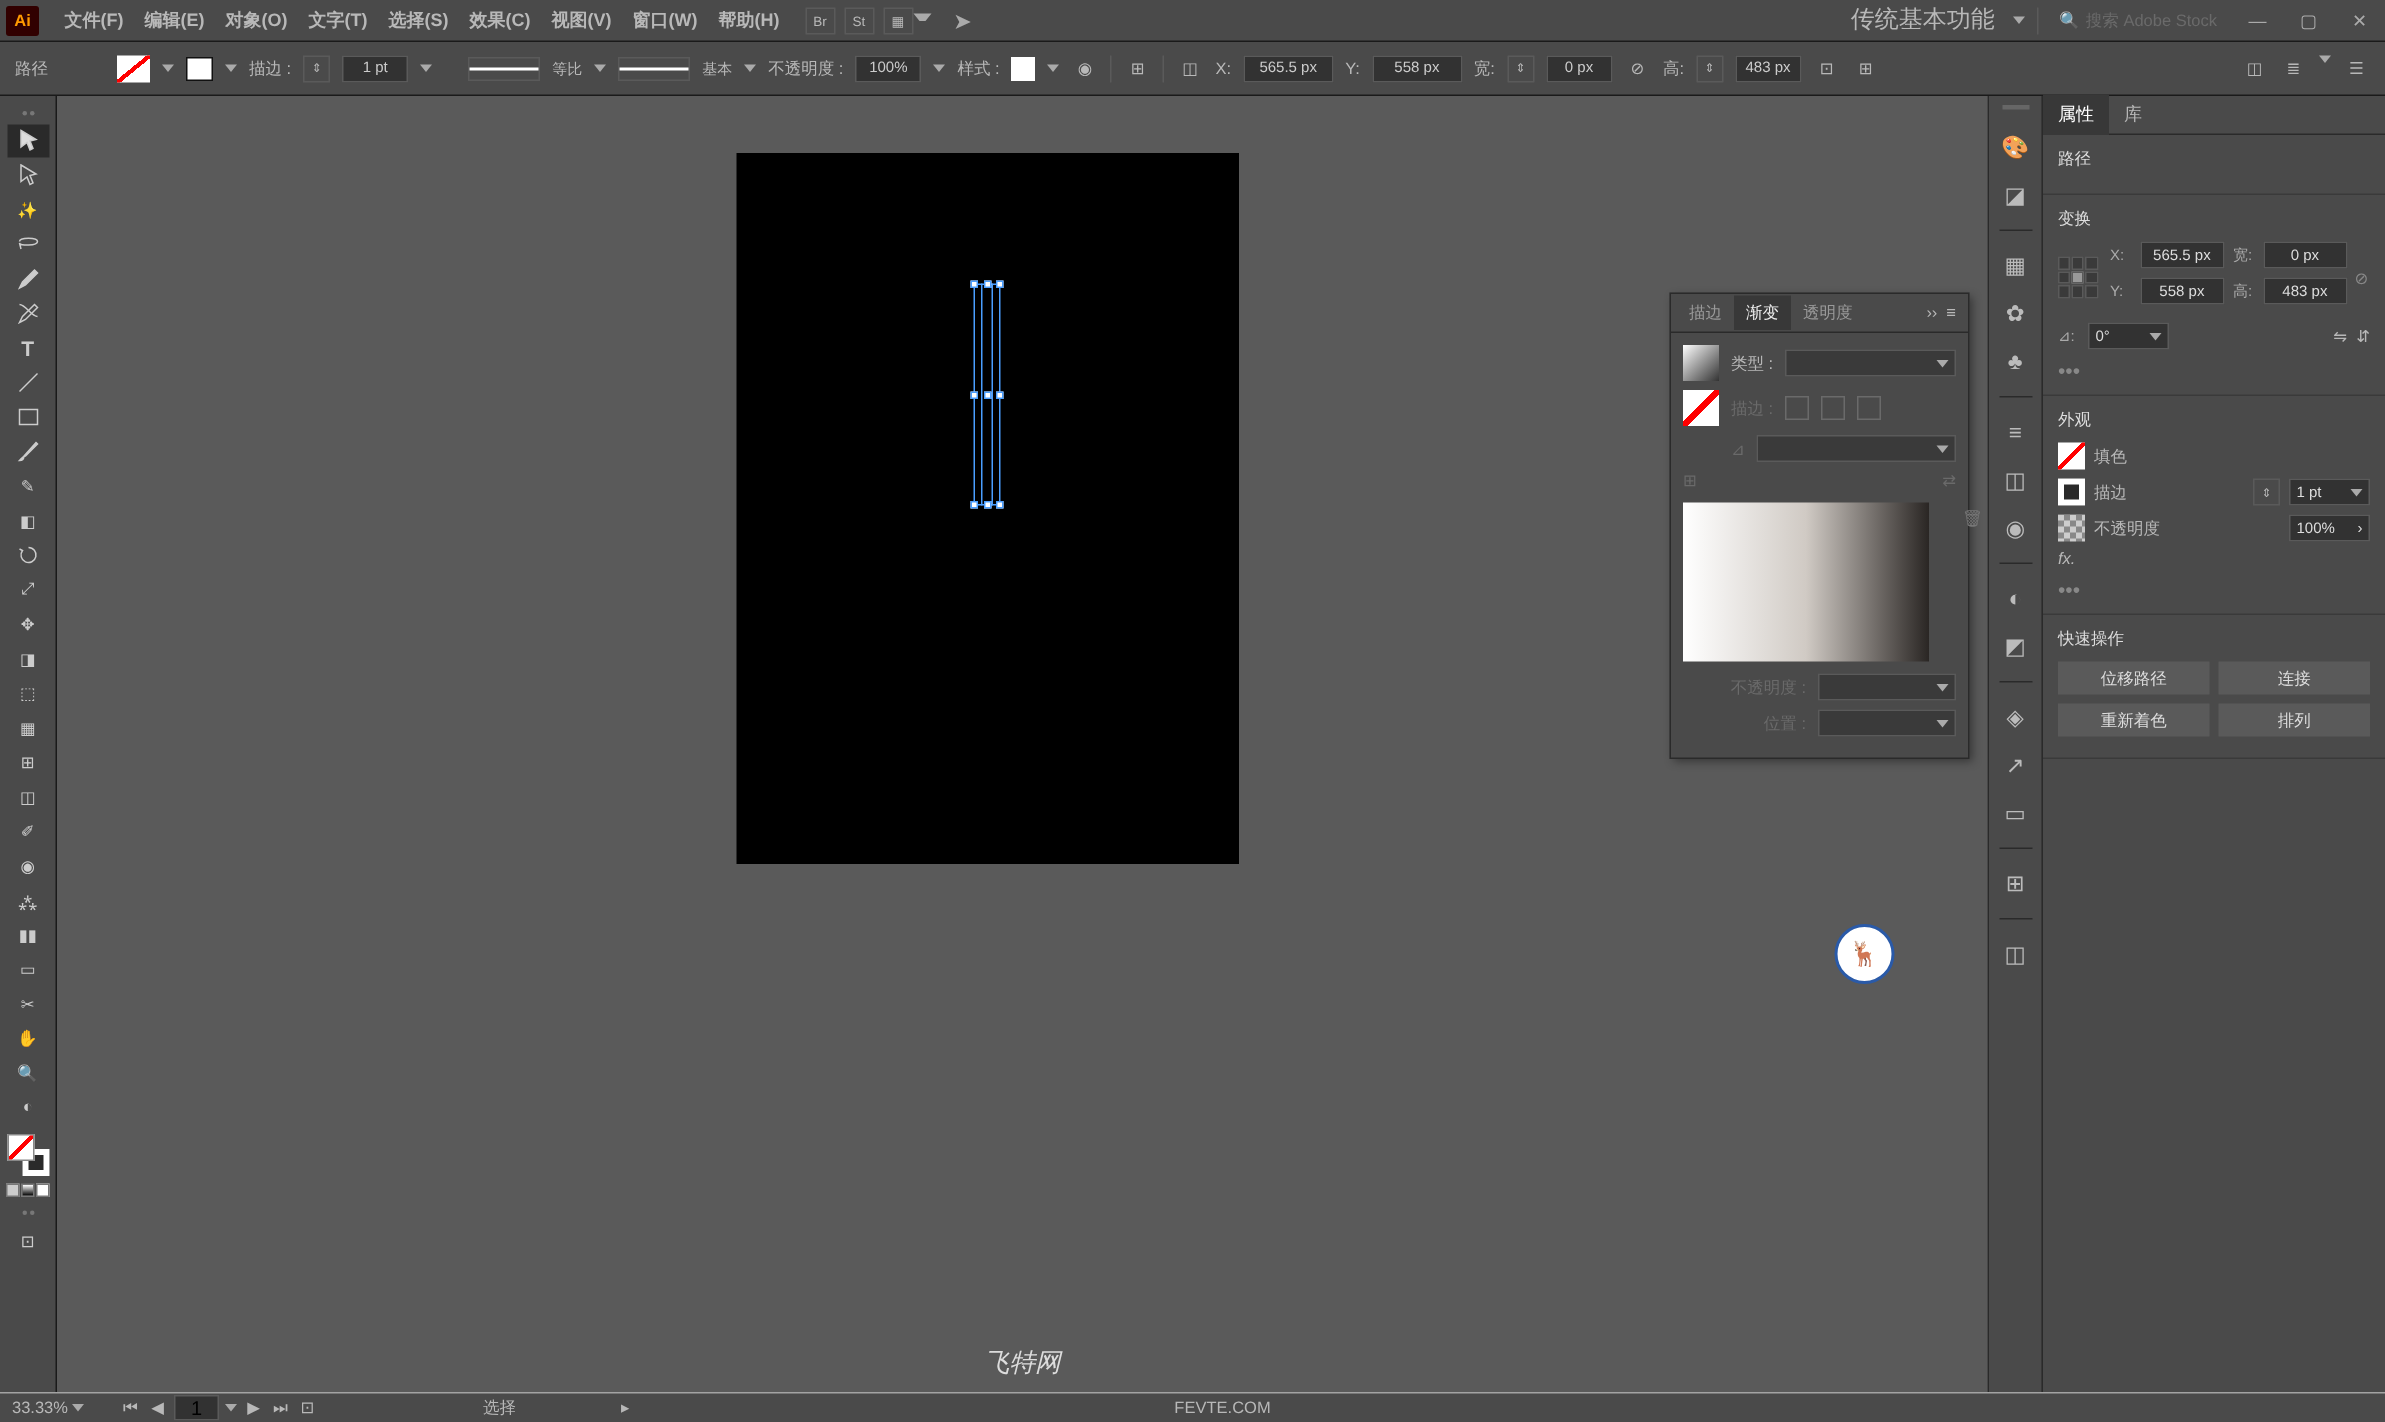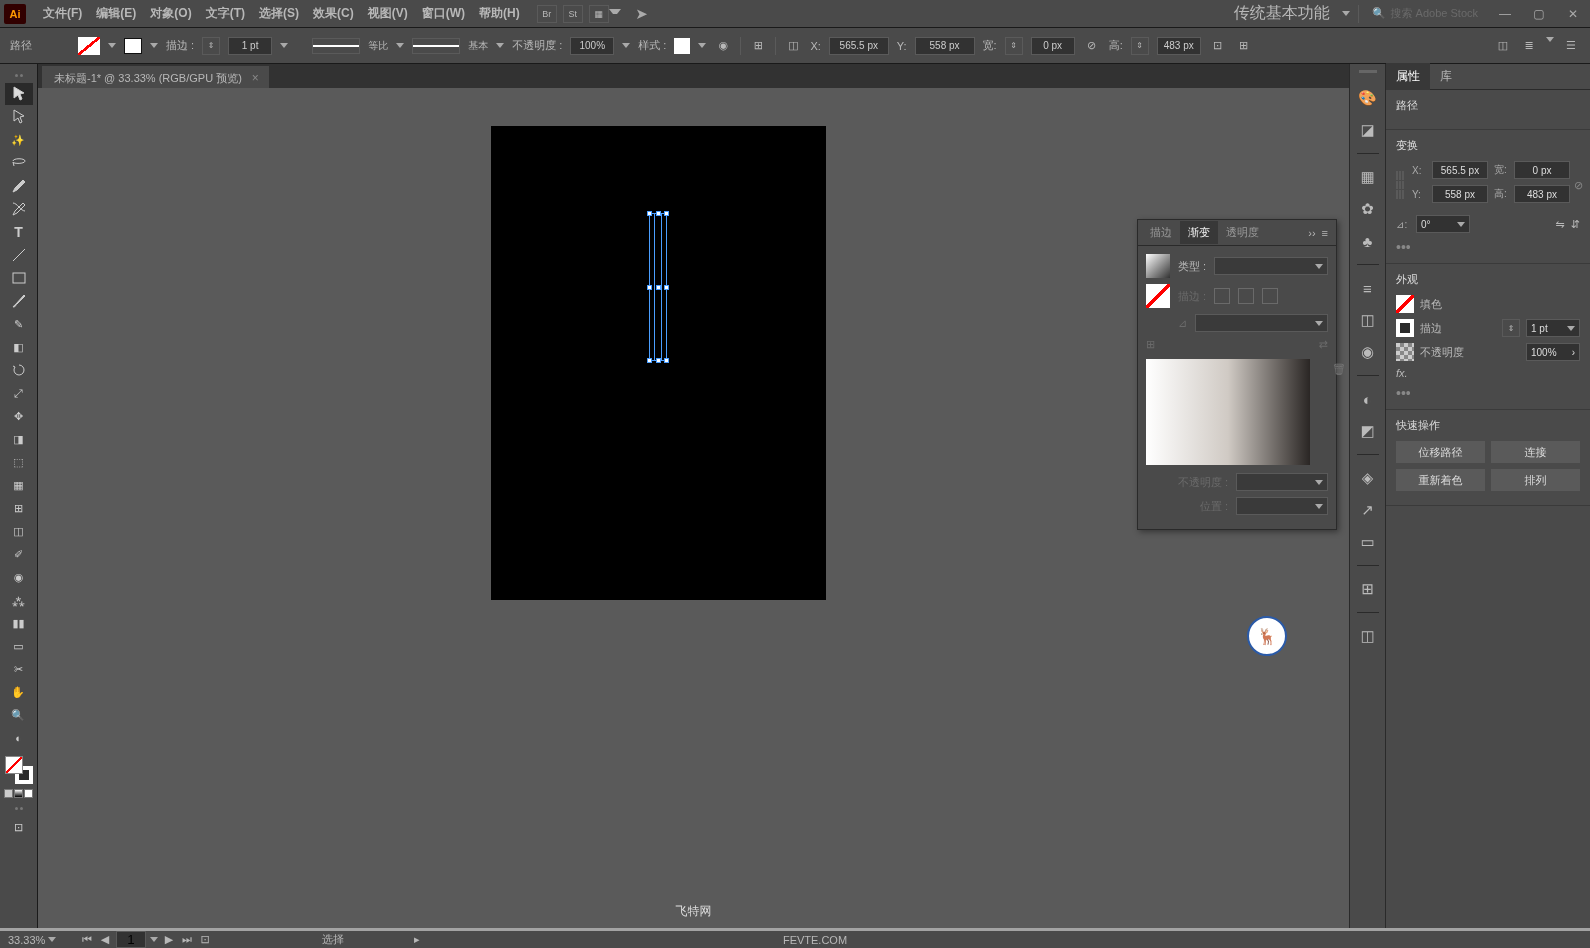--- a/index.html
+++ b/index.html
@@ -49,21 +49,21 @@
 .doc-tabs { height:24px; background:#323232; display:flex; align-items:flex-end; padding-left:4px; }
 .doc-tab { height:22px; background:#4a4a4a; padding:4px 10px 2px 12px; font-size:11px; display:flex; align-items:center; gap:10px; border-radius:0; }
 .doc-tab .close { font-size:12px; color:#888; }
 .canvas-wrap { flex:1; background:#5a5a5a; position:relative; display:flex; align-items:center; justify-content:center; overflow:hidden; }
 .artboard { width:335px; height:474px; background:#000; position:absolute; left:453px; top:38px; }
 .selection { position:absolute; left:611px; top:125px; width:18px; height:148px; }
 .sel-outer { position:absolute; inset:0; border:1px solid #4a9eff; }
 .sel-inner { position:absolute; left:5px; right:5px; top:0; bottom:0; border-left:1px solid #4a9eff; border-right:1px solid #4a9eff; }
 .sel-handle { position:absolute; width:5px; height:5px; background:#fff; border:1px solid #4a9eff; }
 .watermark-circle { position:absolute; right:62px; bottom:272px; width:40px; height:40px; border-radius:50%; background:#fff; border:2px solid #2a5aa8; display:flex; align-items:center; justify-content:center; font-size:16px; }
-.watermark-center { position:absolute; left:50%; transform:translateX(-50%); bottom:8px; text-align:center; color:#ddd; font-size:12px; }
+.watermark-center { position:absolute; left:50%; transform:translateX(-50%); bottom:8px; text-align:center; color:#ddd; font-size:17px;font-style:italic; }
 
 .float-panel { position:absolute; width:200px; background:#4a4a4a; border:1px solid #2a2a2a; box-shadow:2px 2px 6px rgba(0,0,0,.4); }
 .gradient-panel { right:12px; top:131px; }
 .fp-tabs { height:26px; display:flex; align-items:center; border-bottom:1px solid #2a2a2a; padding:0 4px; }
 .fp-tab { padding:4px 8px; font-size:11px; color:#999; }
 .fp-tab.active { color:#eee; background:#383838; }
 .fp-menu { margin-left:auto; display:flex; gap:6px; padding-right:4px; }
 .fp-body { padding:8px; font-size:11px; }
 .grad-row { display:flex; align-items:center; gap:8px; margin-bottom:6px; }
 .grad-swatch { width:24px; height:24px; background:linear-gradient(135deg,#fff,#333); }
@@ -72,21 +72,21 @@
 .disabled { color:#6a6a6a; }
 .grad-slash { width:24px; height:24px; background:#fff; position:relative; }
 .grad-slash::after { content:""; position:absolute; inset:0; background:linear-gradient(to bottom right, transparent 44%, red 44%, red 56%, transparent 56%); }
 .grad-type-ic { width:16px; height:16px; border:1px solid #6a6a6a; display:inline-flex; }
 
 .dock { width:36px; background:#4a4a4a; border-left:1px solid #2a2a2a; display:flex; flex-direction:column; align-items:center; padding-top:6px; gap:10px; }
 .dock-grip { width:18px; height:3px; background:#666; margin-bottom:4px; }
 .dock-ic { width:22px; height:22px; display:flex; align-items:center; justify-content:center; color:#bbb; font-size:15px; }
 .dock-sep { width:22px; height:1px; background:#2a2a2a; margin:2px 0; }
 
-.props { width:205px; background:#4a4a4a; border-left:1px solid #2a2a2a; display:flex; flex-direction:column; font-size:11px; }
+.props { width:229px; background:#4a4a4a; border-left:1px solid #2a2a2a; display:flex; flex-direction:column; font-size:11px; }
 .pp-tabs { height:26px; display:flex; align-items:center; border-bottom:1px solid #2a2a2a; }
 .pp-tab { padding:5px 10px; font-size:12px; }
 .pp-tab.active { background:#383838; color:#fff; }
 .pp-section { padding:8px 10px; border-bottom:1px solid #3a3a3a; }
 .pp-title { font-size:11px; color:#ddd; margin-bottom:8px; }
 .pp-row { display:flex; align-items:center; gap:6px; margin-bottom:6px; }
 .pp-label { width:14px; font-size:10px; color:#aaa; }
 .pp-input { width:56px; height:18px; background:#323232; border:1px solid #5a5a5a; color:#ddd; font-size:10px; text-align:center; }
 .pp-anchor { width:28px; height:28px; display:grid; grid-template-columns:repeat(3,1fr); grid-template-rows:repeat(3,1fr); gap:1px; margin-right:4px; }
 .pp-anchor span { background:#3a3a3a; border:1px solid #5a5a5a; }
@@ -94,21 +94,21 @@
 .pp-link { width:12px; display:flex; align-items:center; justify-content:center; color:#888; }
 .pp-btn { flex:1; height:22px; background:#5a5a5a; border:none; color:#ddd; font-size:11px; cursor:pointer; }
 .pp-swatch { width:18px; height:18px; }
 .pp-fill-sw { background:#fff; position:relative; }
 .pp-fill-sw::after { content:""; position:absolute; inset:0; background:linear-gradient(to bottom right, transparent 44%, red 44%, red 56%, transparent 56%); }
 .pp-stroke-sw { background:#2a2a2a; border:4px solid #fff; }
 .pp-opacity-sw { background:repeating-conic-gradient(#888 0 25%, #ccc 0 50%) 0 0/8px 8px; }
 .pp-select { width:54px; height:18px; background:#323232; border:1px solid #5a5a5a; color:#ddd; font-size:10px; display:flex; align-items:center; justify-content:space-between; padding:0 4px; }
 .pp-menu-dots { margin-left:auto; color:#888; font-size:14px; }
 
-.statusbar { height:20px; background:#4a4a4a; border-top:3px solid #a3a3a3; display:flex; align-items:center; padding:0 8px; gap:10px; font-size:11px; position:absolute; bottom:0; left:0; right:0; }
+.statusbar { height:20px; background:#4a4a4a; border-top:1px solid #a3a3a3; display:flex; align-items:center; padding:0 8px; gap:10px; font-size:11px; position:absolute; bottom:0; left:0; right:0; }
 .sb-zoom { width:62px; display:flex; align-items:center; gap:3px; }
 .sb-nav { display:flex; gap:4px; align-items:center; }
 .sb-navbtn { width:14px; text-align:center; cursor:pointer; }
 .sb-page { width:30px; text-align:center; background:#323232; border:1px solid #5a5a5a; }
 .sb-tool { margin-left:100px; }
 .sb-watermark { position:absolute; left:50%; transform:translateX(-50%);margin-left:20px; }
 .tri { display:inline-block; width:0; height:0; border-left:4px solid transparent; border-right:4px solid transparent; border-top:5px solid #aaa; vertical-align:middle; }
 </style>
 </head>
 <body>
@@ -283,26 +283,20 @@
       <div class="mini-sw" style="background:#fff;position:relative"></div>
     </div>
     <div class="tool-grip" style="margin-top:8px">
         <span></span>
         <span></span>
       </div>
     <div class="tool">⊡</div>
   </div>
 
   <div class="workspace">
-    <div class="doc-tabs">
-      <div class="doc-tab">
-        <span>未标题-1* @ 33.33% (RGB/GPU 预览)</span>
-        <span class="close">×</span>
-      </div>
-    </div>
     <div class="canvas-wrap">
       <div class="artboard"></div>
       <div class="selection">
         <div class="sel-outer"></div>
         <div class="sel-inner"></div>
         <div class="sel-handle" style="left:-2px;top:-2px"></div>
         <div class="sel-handle" style="left:50%;margin-left:-2px;top:-2px"></div>
         <div class="sel-handle" style="right:-2px;top:-2px"></div>
         <div class="sel-handle" style="left:-2px;top:50%;margin-top:-2px"></div>
         <div class="sel-handle" style="left:50%;margin-left:-2px;top:50%;margin-top:-2px"></div>

